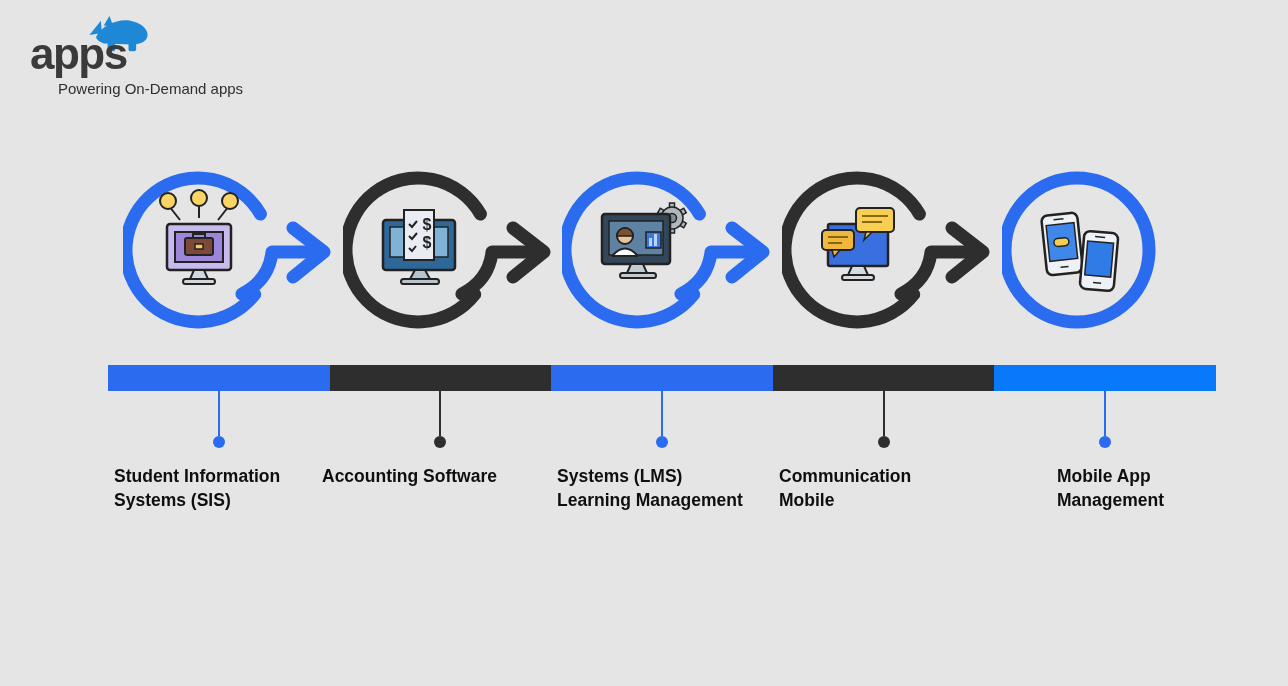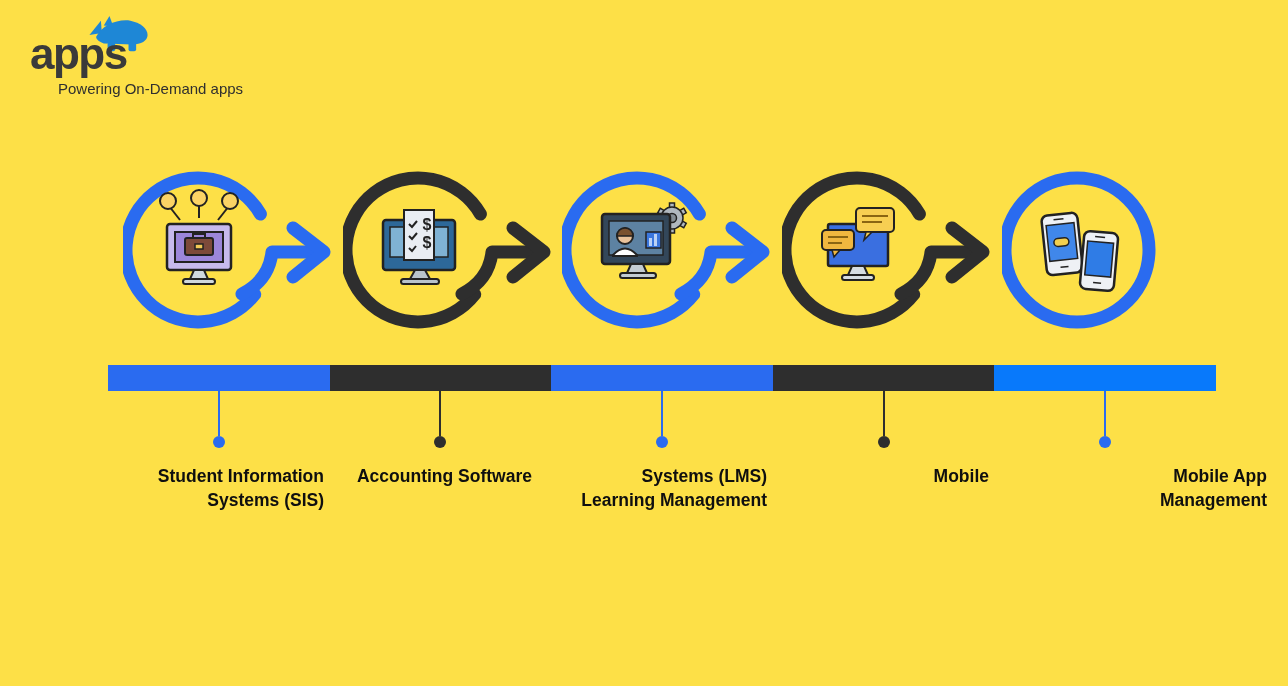--- a/index.html
+++ b/index.html
@@ -1,38 +1,38 @@
 <!DOCTYPE html>
 <html><head>
 <meta charset="utf-8">
 <style>
   html,body{margin:0;padding:0;background:#ffffff;}
   .page{
-    position:relative;width:1288px;height:686px;background:#fde047;overflow:hidden;
+    position:relative;width:1288px;height:686px;background:#e5e5e5;overflow:hidden;
     font-family:"Liberation Sans","DejaVu Sans",sans-serif;
   }
   
   .logo{position:absolute;left:28px;top:8px;width:200px;height:84px;}
   .logo .rhino{position:absolute;left:60px;top:6px;width:62px;height:40px;}
   .logo .wordmark{
     position:absolute;left:2px;top:24px;font-size:44px;font-weight:700;
     letter-spacing:-1.5px;color:#3a3a3a;line-height:1;
   }
   .logo .tagline{position:absolute;left:30px;top:72px;font-size:15px;color:#2f2f2f;white-space:nowrap;}
   
   .step-svg{position:absolute;top:168px;width:212px;height:168px;}
   
   .bar{position:absolute;left:108px;top:365px;width:1108px;height:26px;display:flex;}
   .bar .seg{flex:1 1 0;height:100%;}
   
   .connector{position:absolute;top:391px;width:2px;height:45px;background:var(--accent,#2a6bf0);}
   .dot{position:absolute;top:436px;width:12px;height:12px;border-radius:50%;background:var(--accent,#2a6bf0);}
   
   .step-label{
-    position:absolute;top:464px;width:210px;text-align:right;
+    position:absolute;top:464px;width:210px;text-align:left;
     font-size:17.5px;font-weight:700;color:#0f0f0f;line-height:24px;
   }
   .step-label span{display:block;}
   .step-label span:empty{display:none;}
 </style>
 </head>
 <body>
 
 <div class="page">
 
@@ -186,20 +186,21 @@
   </div>
   <div class="step-label" style="left:322px">
     <span>Accounting Software</span>
 
   </div>
   <div class="step-label" style="left:557px">
     <span>Systems (LMS)</span>
     <span>Learning Management</span>
   </div>
   <div class="step-label" style="left:779px">
+    <span>Communication</span>
     <span>Mobile</span>
   </div>
   <div class="step-label" style="left:1057px">
     <span>Mobile App</span>
     <span>Management</span>
   </div>
 
 </div>
 
 </body></html>

